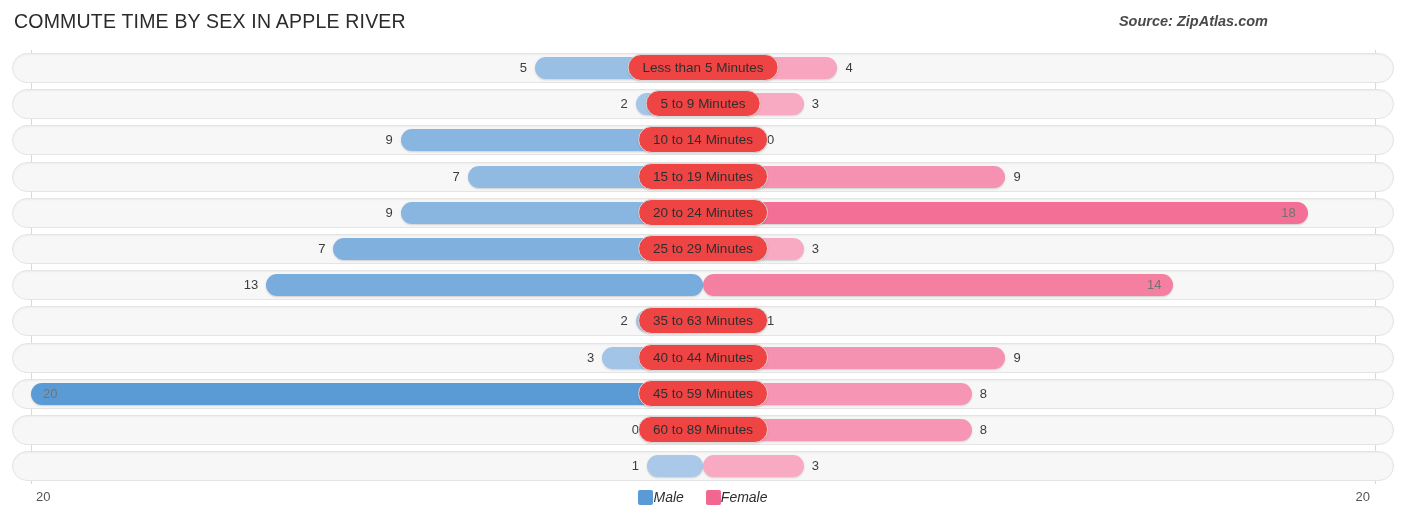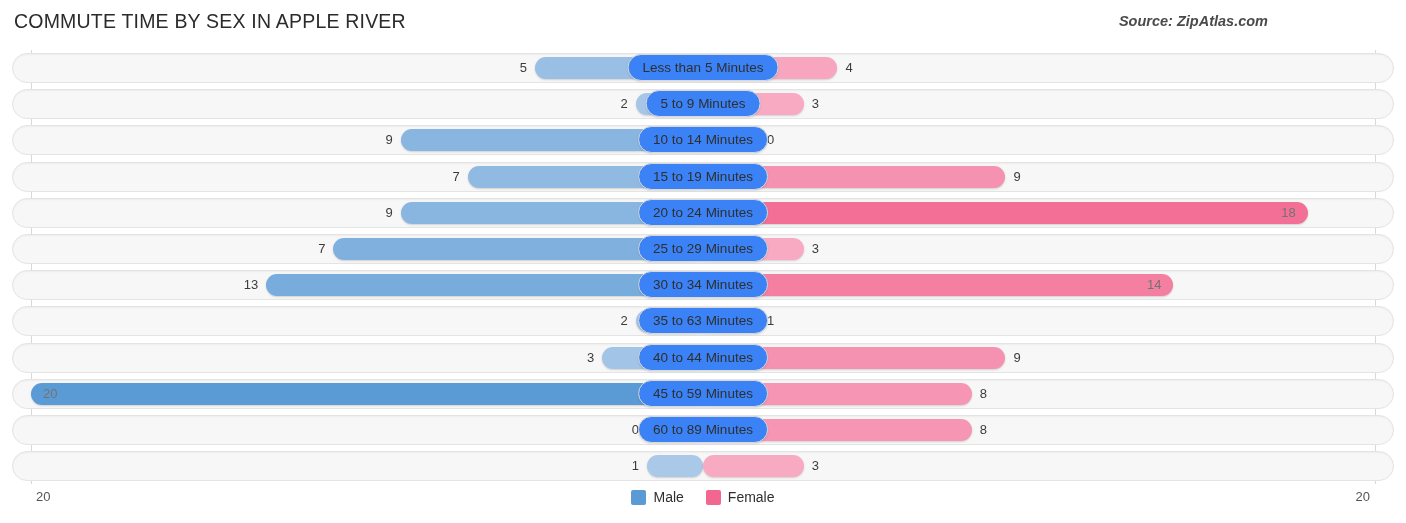--- a/index.html
+++ b/index.html
@@ -116,21 +116,21 @@
 
   
   .center-pill {
     position: absolute;
     left: 50%;
     top: 4px;
     transform: translateX(-50%);
     height: 27px;
     line-height: 25px;
     padding: 0 14px;
-    background: #3b82f6;
+    background: #ef4444;
     border: 1px solid #d9d9d9;
     border-radius: 14px;
     font-size: 13.5px;
     color: #2f2f2f;
     white-space: nowrap;
     box-shadow: 0 1px 2px rgba(0,0,0,0.10);
   }
 
   
   .footer {
@@ -153,21 +153,21 @@
     left: 0; right: 0;
     top: 5px;
     display: flex;
     justify-content: center;
     align-items: center;
     gap: 22px;
   }
   .legend-item {
     display: flex;
     align-items: center;
-    gap: 7px;
+    font-style: italic;
   }
   .swatch {
     width: 15px; height: 15px;
     border-radius: 2px;
   }
   .swatch.male   { background: #5b9bd5; }
   .swatch.female { background: #f2678f; }
   .legend-label {
     font-size: 14px;
     color: #2f2f2f;
@@ -247,21 +247,20 @@
           <div class="center-pill">25 to 29 Minutes</div>
         </div>
       </div>
       <div class="row">
         <div class="track"></div>
         <div class="bars">
           <div class="bar male" style="width: 436.8px; background: rgb(120, 172, 220);"></div>
           <div class="val male-out" style="right: 1147.8px;">13</div>
           <div class="bar female" style="width: 470.4px; background: rgb(244, 127, 161);"></div>
           <div class="val inside" style="right: 244.6px;">14</div>
-          <div class="center-pill">30 to 34 Minutes</div>
         </div>
       </div>
       <div class="row">
         <div class="track"></div>
         <div class="bars">
           <div class="bar male" style="width: 67.2px; background: rgb(166, 198, 232);"></div>
           <div class="val male-out" style="right: 778.2px;">2</div>
           <div class="bar female" style="width: 56px; background: rgb(249, 178, 201);"></div>
           <div class="val female-out" style="left: 767px;">1</div>
           <div class="center-pill">35 to 63 Minutes</div>

